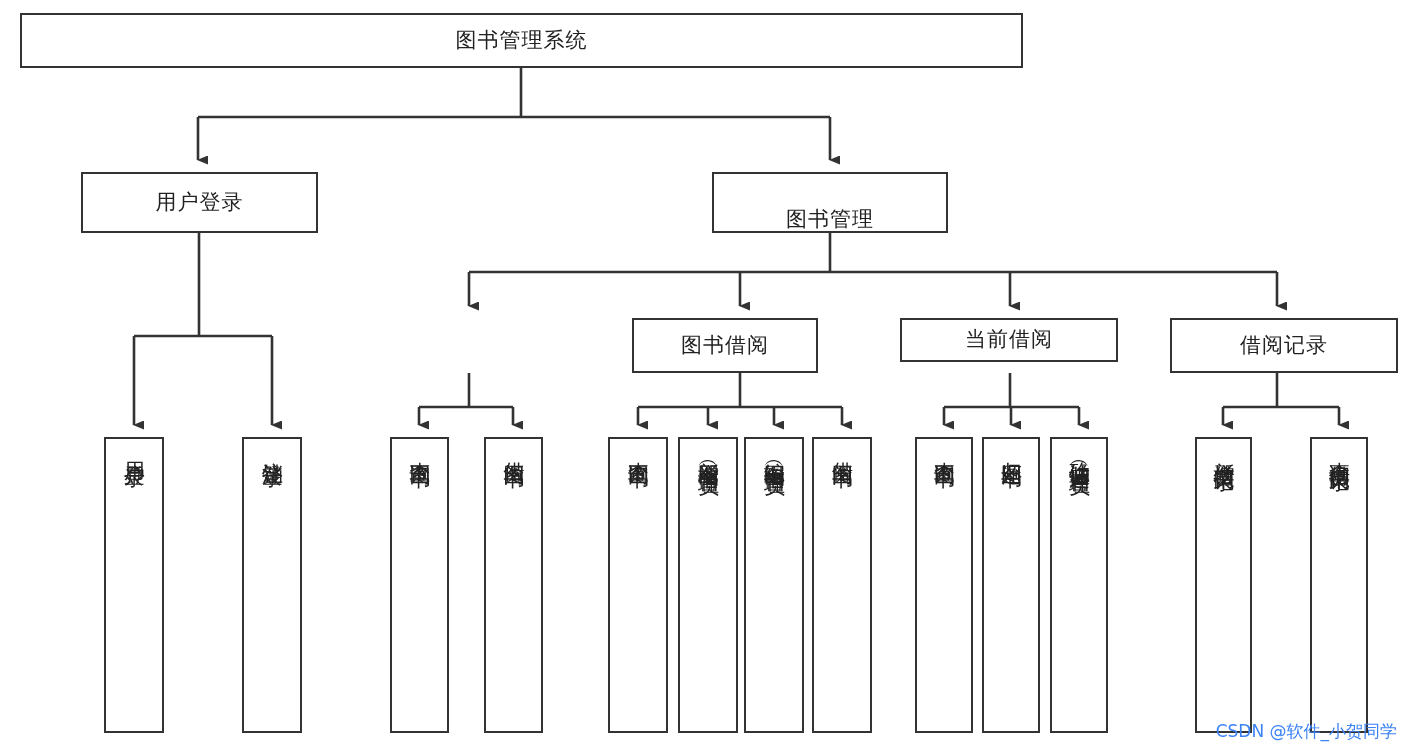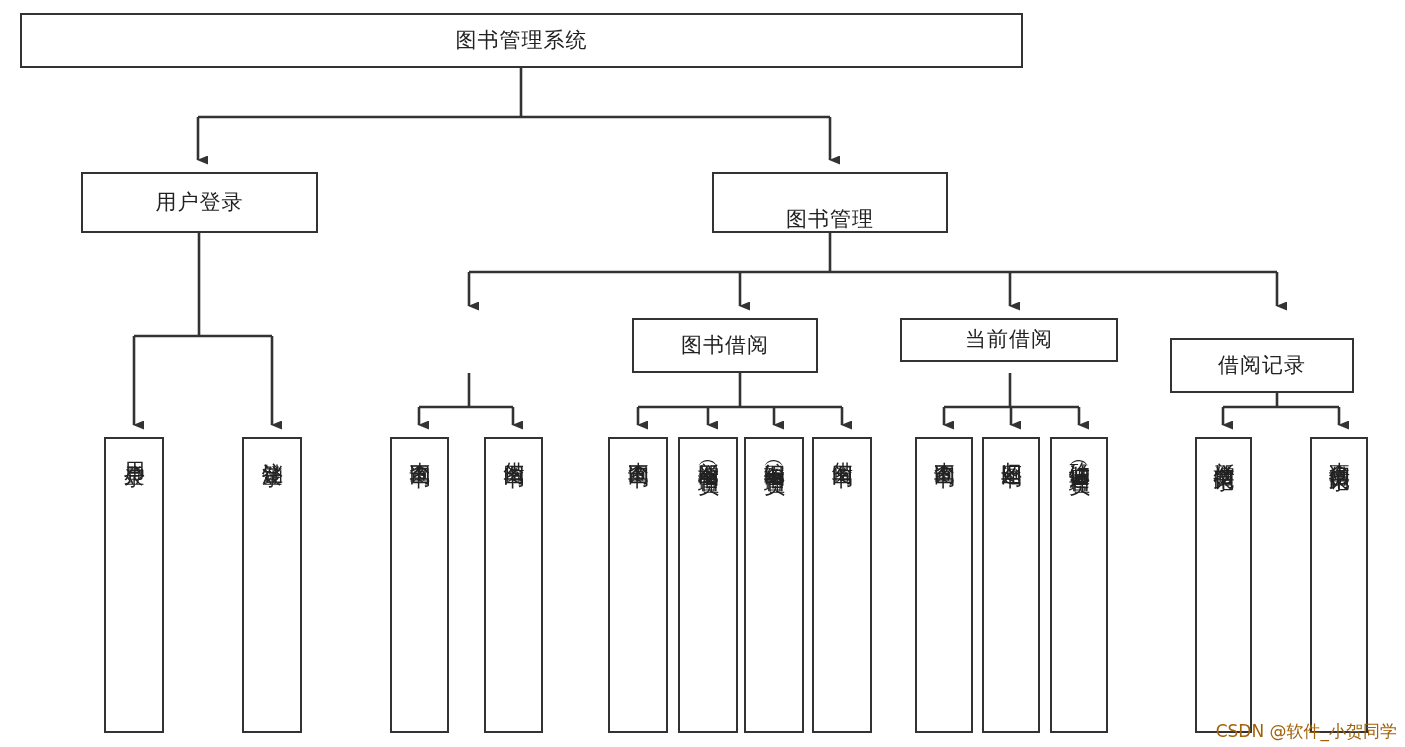--- a/index.html
+++ b/index.html
@@ -54,21 +54,21 @@
     line-height: 1.28;
     letter-spacing: 2px;
     white-space: nowrap;
     text-align: center;
   }
   #watermark {
     position: absolute;
     right: 8px;
     bottom: 4px;
     font-size: 17px;
-    color: #a16207;
+    color: #3b82f6;
     z-index: 5;
     white-space: nowrap;
     font-family: "DejaVu Sans", "Liberation Sans", sans-serif;
   }
 </style>
 </head>
 <body>
 
 <div id="diagram-canvas">
 
@@ -147,21 +147,21 @@
   <div class="node-box" style="left:712px; top:172px; width:236px; height:61px;align-items:flex-end;">
     <span class="node-label-h">图书管理</span>
   </div>
 
   <div class="node-box" style="left:632px; top:318px; width:186px; height:55px;justify-content:center;">
     <span class="node-label-h">图书借阅</span>
   </div>
   <div class="node-box" style="left:900px; top:318px; width:218px; height:44px;">
     <span class="node-label-h">当前借阅</span>
   </div>
-  <div class="node-box" style="left:1170px; top:318px; width:184px; height:55px;margin-top:20px;">
+  <div class="node-box" style="left:1170px; top:318px; width:228px; height:55px;">
     <span class="node-label-h">借阅记录</span>
   </div>
 
   <div class="node-box vertical" style="left:104px; top:437px; width:60px; height:296px;">
     <span class="node-label-v">用户登录</span>
   </div>
   <div class="node-box vertical" style="left:242px; top:437px; width:60px; height:296px;">
     <span class="node-label-v">注销登录</span>
   </div>
   <div class="node-box vertical" style="left:390px; top:437px; width:59px; height:296px;">

